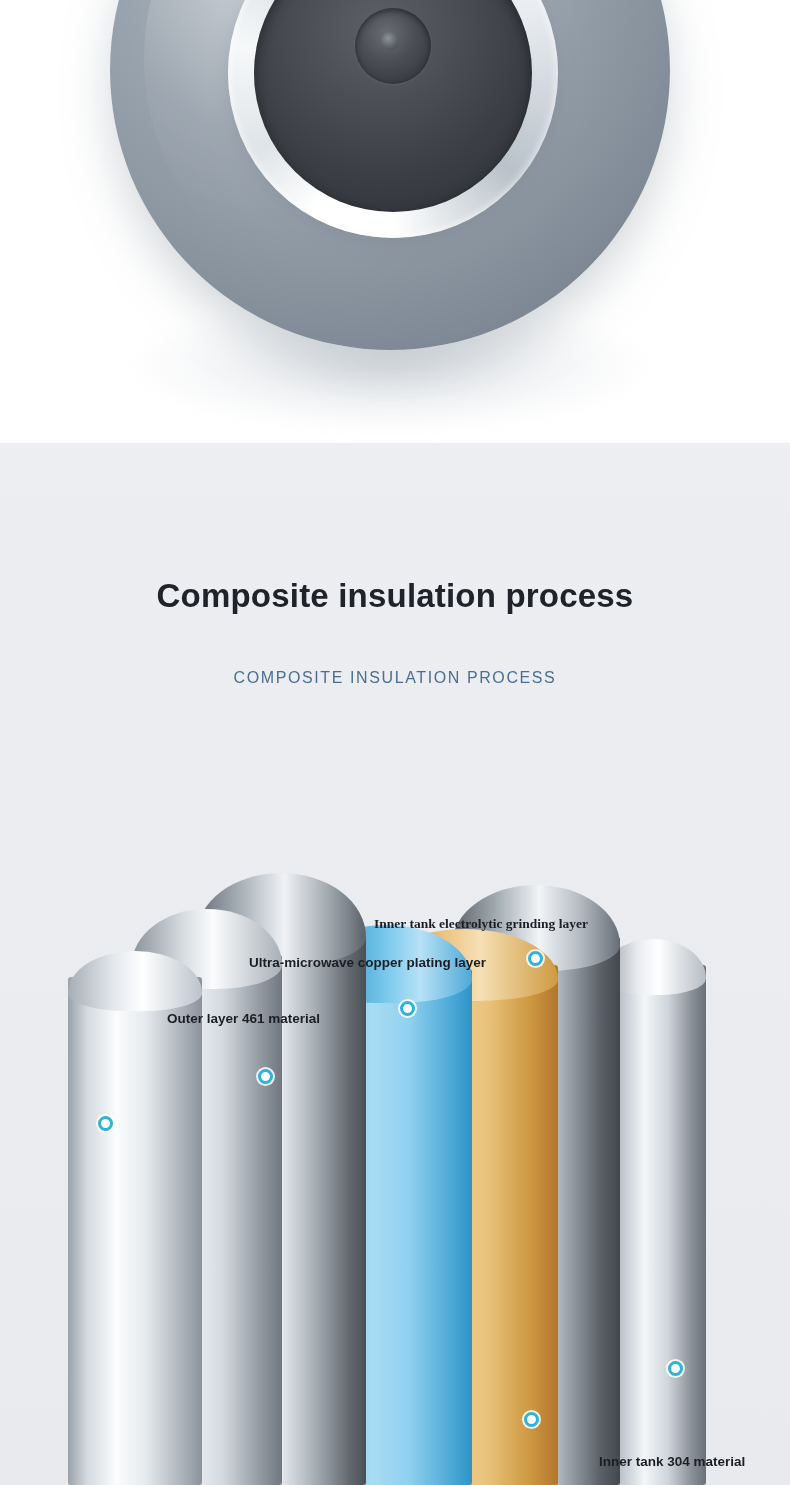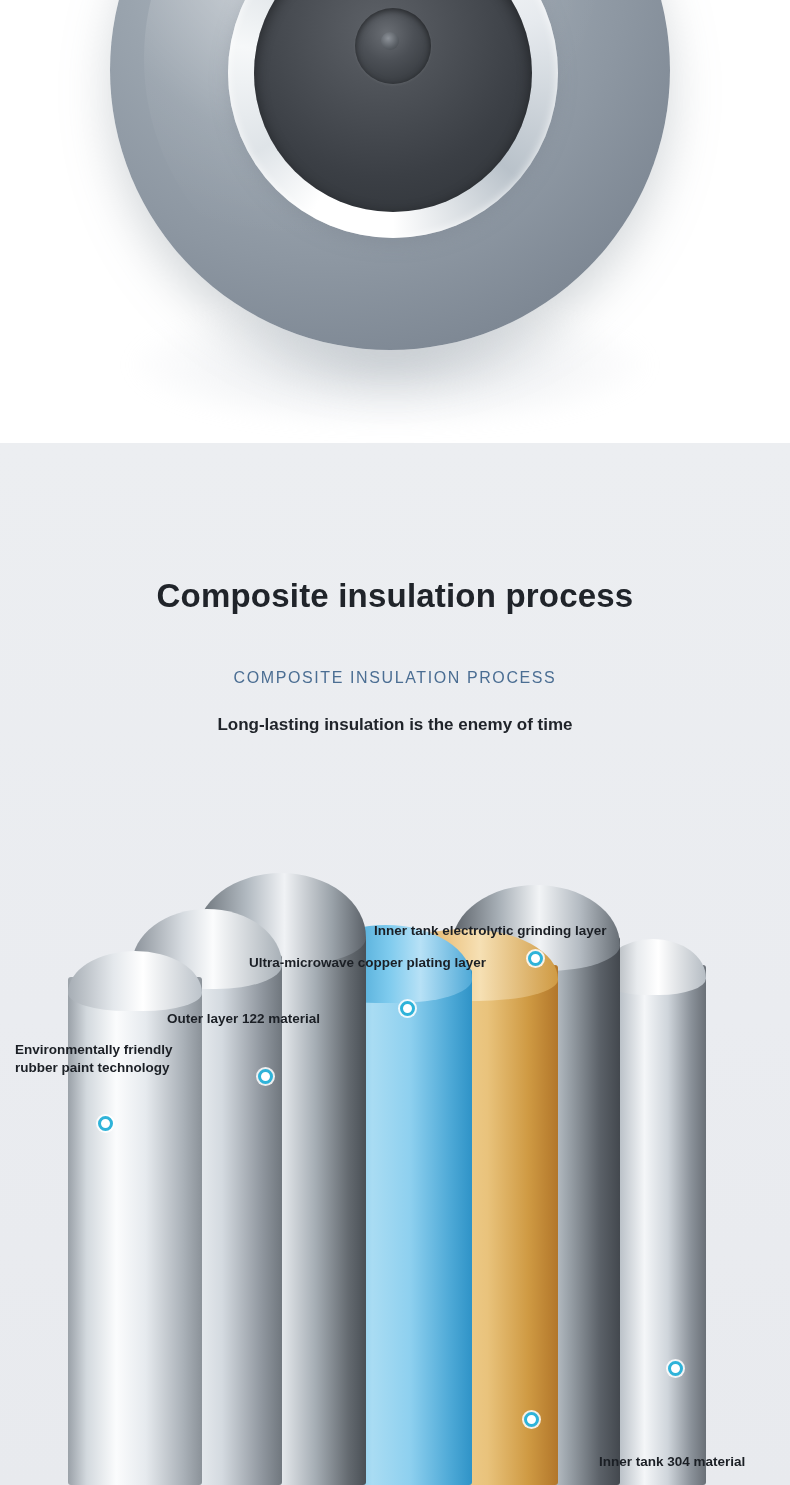--- a/index.html
+++ b/index.html
@@ -197,21 +197,20 @@
     <div class="cup-ring"></div>
     <div class="cup-inner"></div>
     <div class="cup-engrave">TUMBLER</div>
     <div class="cup-nub"></div>
   </div>
 
   <div class="info-section">
 
     <div class="title-main">Composite insulation process</div>
     <div class="title-sub-en">COMPOSITE  INSULATION  PROCESS</div>
-    <div class="title-tagline">Long-lasting insulation is the enemy of time</div>
 
     <div class="diagram">
 
       <div class="sheet" style="left:600px; width:106px; height:520px;">
         <div class="face" style="background:linear-gradient(90deg,#6d737a 0%,#b9c0c7 18%,#f4f6f8 42%,#cfd5db 64%,#8a9199 86%,#6a7077 100%);"></div>
         <div class="curl" style="top:-26px; height:56px; background:linear-gradient(90deg,#8f969d 0%,#e8ebee 35%,#ffffff 55%,#b5bcc3 100%);"></div>
       </div>
 
       <div class="sheet" style="left:452px; width:168px; height:548px;">
         <div class="face" style="background:linear-gradient(90deg,#3f444a 0%,#6e757c 14%,#b8bfc6 34%,#e7eaee 48%,#9fa7ae 68%,#5b6168 88%,#43484e 100%);"></div>
@@ -243,22 +242,20 @@
         <div class="curl" style="top:-26px; height:60px; background:linear-gradient(90deg,#a6adb4 0%,#e4e8ec 34%,#ffffff 56%,#bcc3ca 100%);"></div>
       </div>
 
       <div class="marker" style="left:98px; top:243px;"></div>
       <div class="marker" style="left:258px; top:196px;"></div>
       <div class="marker" style="left:400px; top:128px;"></div>
       <div class="marker" style="left:528px; top:78px;"></div>
       <div class="marker" style="left:524px; top:539px;"></div>
       <div class="marker" style="left:668px; top:488px;"></div>
 
-      <div class="callout" style="left:374px; top:49px;">Inner tank electrolytic grinding layer</div>
+      <div class="callout" style="left:374px; top:42px;font-family:Liberation Serif, serif;">Inner tank electrolytic grinding layer</div>
       <div class="callout" style="left:249px; top:81px;">Ultra-microwave copper plating layer</div>
-      <div class="callout" style="left:167px; top:137px;">Outer layer 122 material</div>
-      <div class="callout" style="left:15px; top:168px;">Environmentally friendly
-rubber paint technology</div>
+      <div class="callout" style="left:167px; top:137px;">Outer layer 461 material</div>
       <div class="callout" style="left:566px; top:580px;margin-left:33px;">Inner tank 304 material</div>
 
     </div>
   </div>
 </div>
 
 </body></html>

